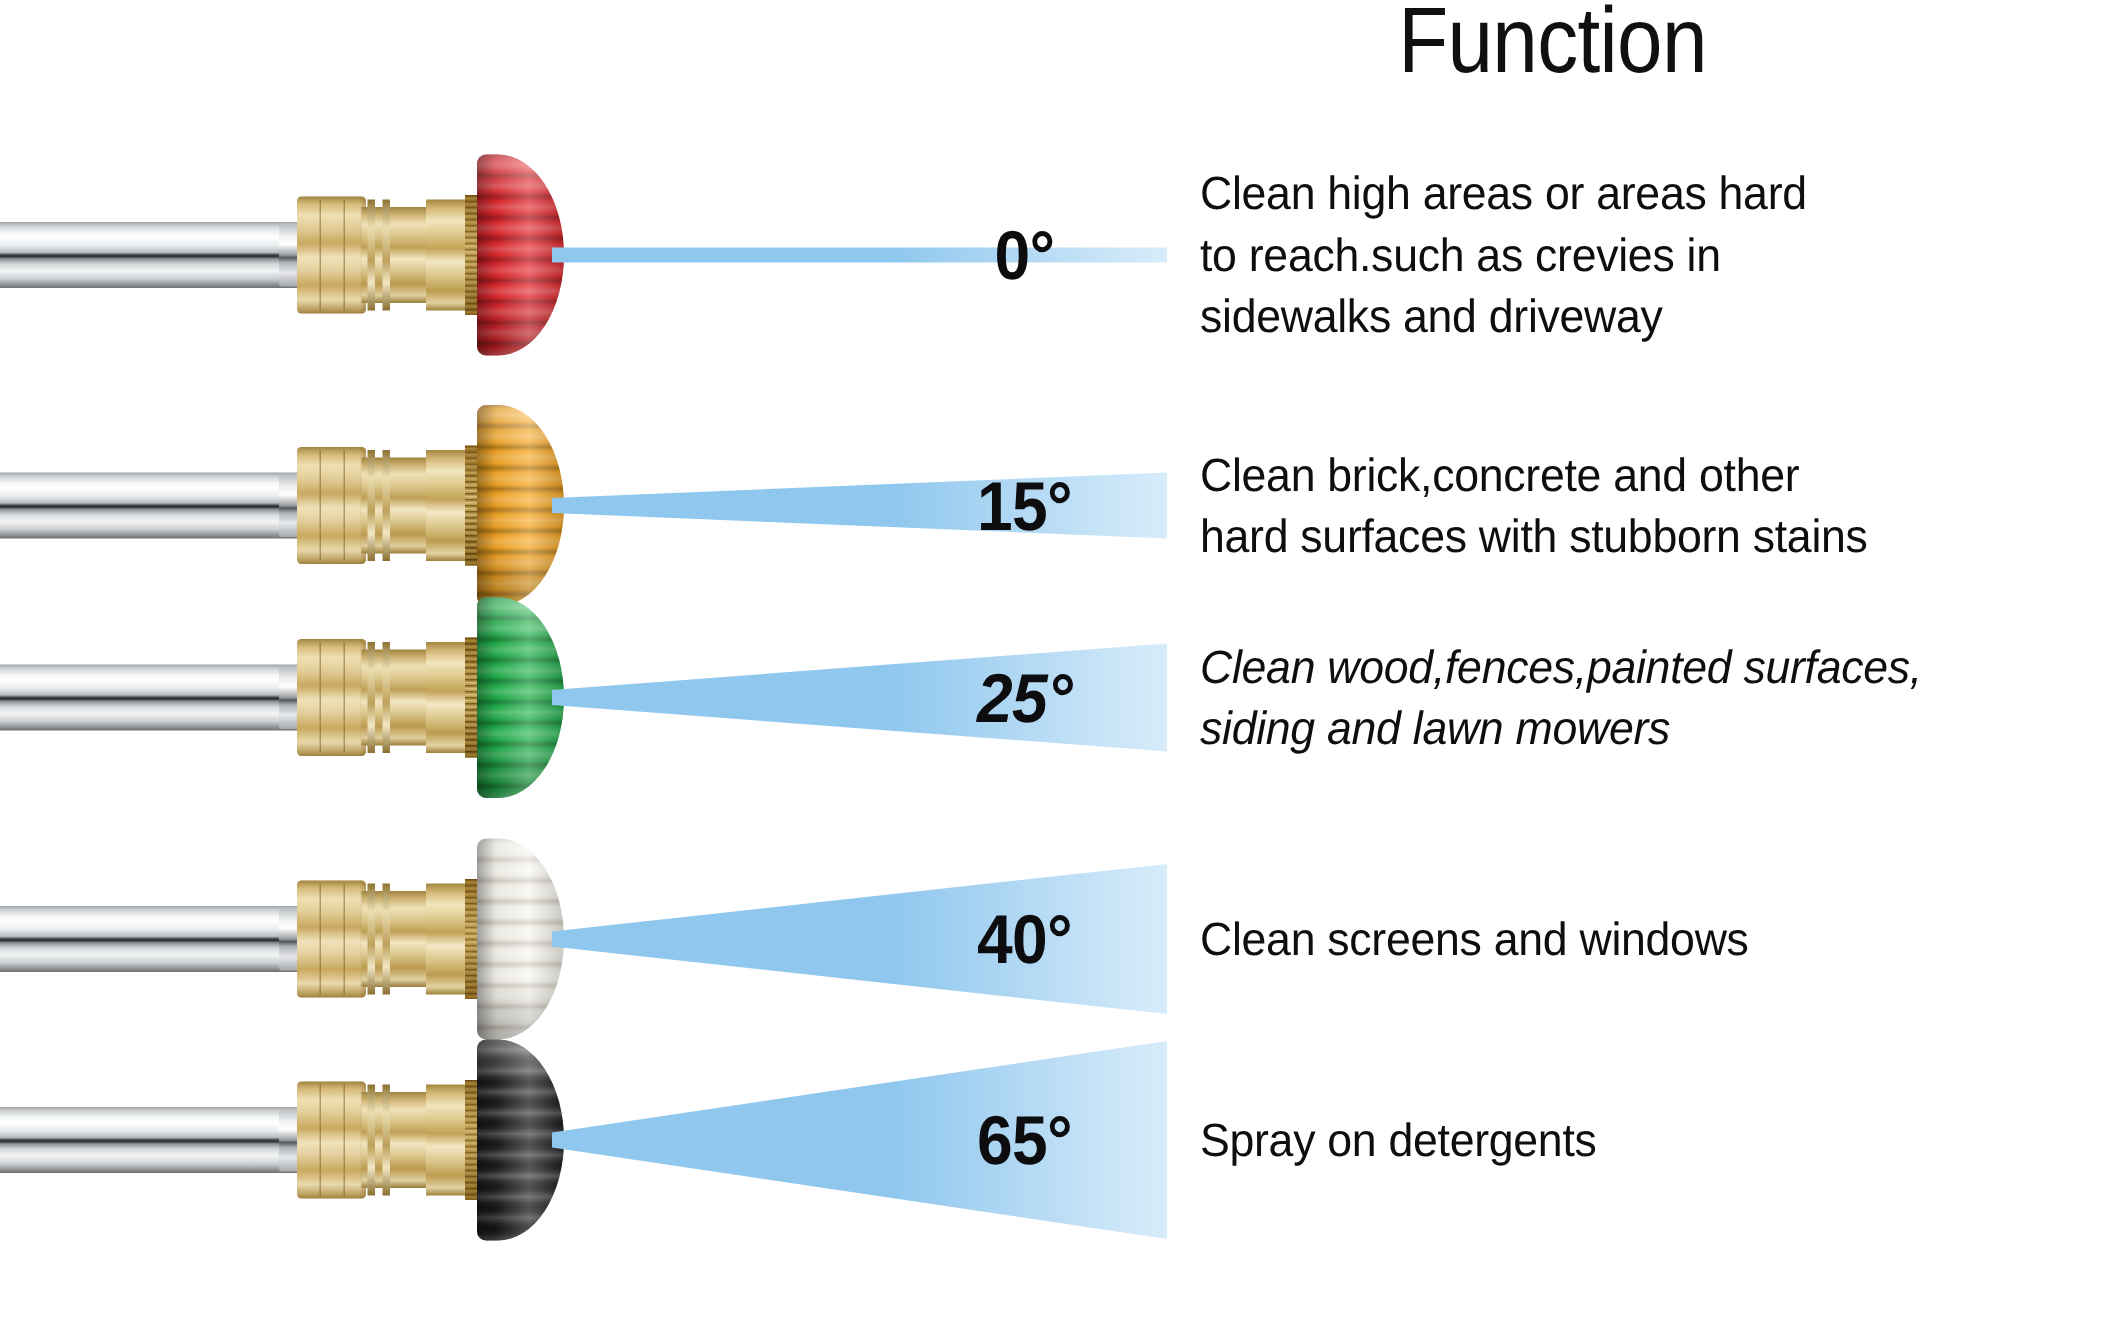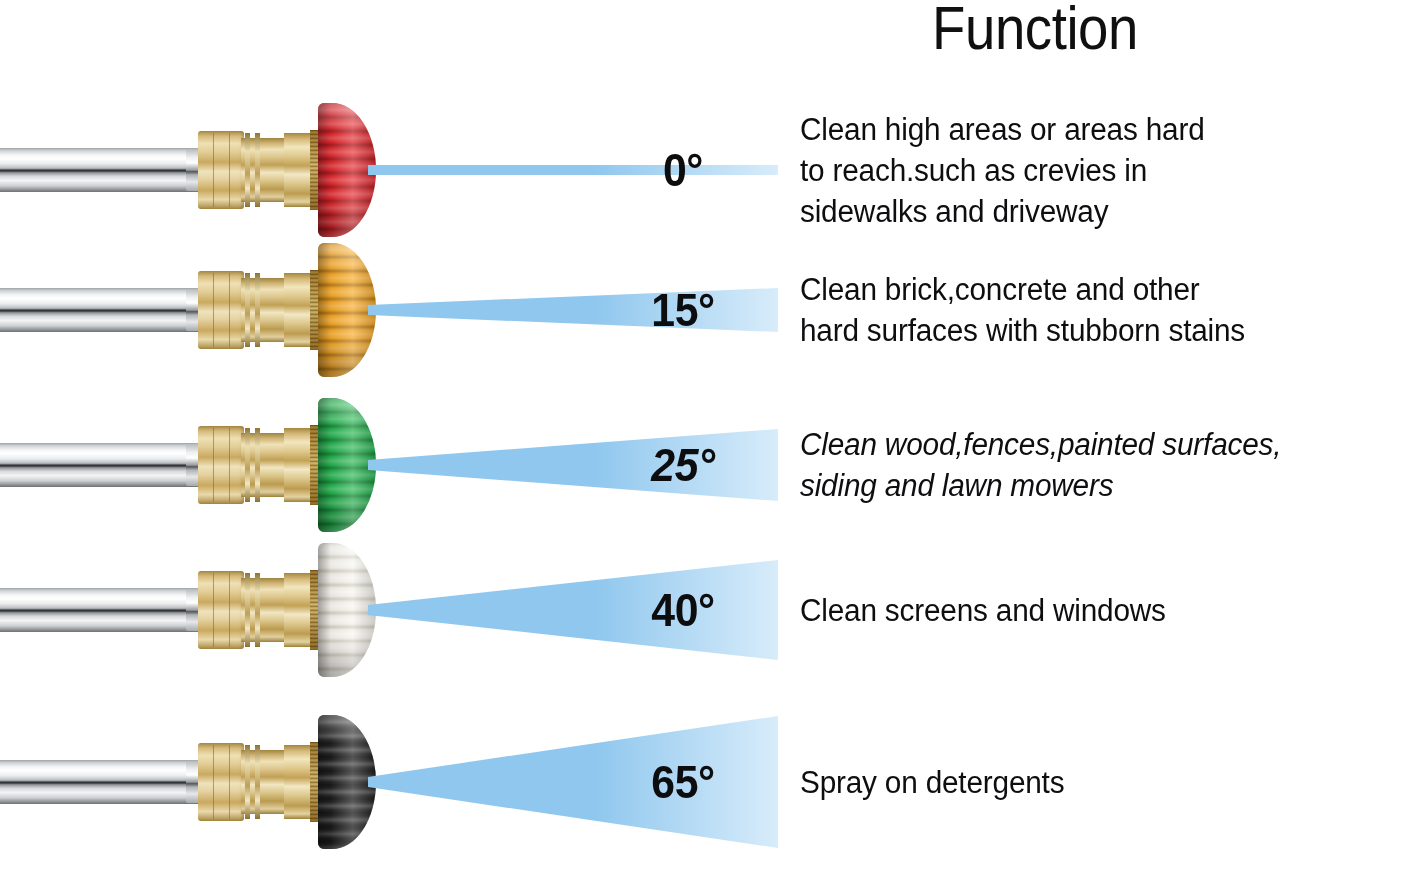--- a/index.html
+++ b/index.html
@@ -300,21 +300,21 @@
         </div>
 
     <div class="angle">0°</div>
 
     <div class="desc">
           <span>Clean high areas or areas hard</span>
           <span>to reach.such as crevies in</span>
           <span>sidewalks and driveway</span>
         </div>
   </div>
-      <div class="row" style="top: 235px;">
+      <div class="row" style="top: 262px;">
 
     <div class="lance"></div>
 
     <div class="brass brass-hex"></div>
     <div class="brass brass-mid">
       <div class="ring ring-a"></div>
       <div class="ring ring-b"></div>
     </div>
     <div class="brass brass-collar"></div>
     <div class="brass brass-knurl"></div>
@@ -374,21 +374,21 @@
           </svg>
         </div>
 
     <div class="angle">25°</div>
 
     <div class="desc">
           <span>Clean wood,fences,painted surfaces,</span>
           <span>siding and lawn mowers</span>
         </div>
   </div>
-      <div class="row" style="top: 535px;">
+      <div class="row" style="top: 551px;">
 
     <div class="lance"></div>
 
     <div class="brass brass-hex"></div>
     <div class="brass brass-mid">
       <div class="ring ring-a"></div>
       <div class="ring ring-b"></div>
     </div>
     <div class="brass brass-collar"></div>
     <div class="brass brass-knurl"></div>
@@ -410,21 +410,21 @@
             <polygon points="0,70 410,25 410,125 0,80" fill="url(#fg3)"></polygon>
           </svg>
         </div>
 
     <div class="angle">40°</div>
 
     <div class="desc">
           <span>Clean screens and windows</span>
         </div>
   </div>
-      <div class="row" style="top: 707px;">
+      <div class="row" style="top: 685px;">
 
     <div class="lance"></div>
 
     <div class="brass brass-hex"></div>
     <div class="brass brass-mid">
       <div class="ring ring-a"></div>
       <div class="ring ring-b"></div>
     </div>
     <div class="brass brass-collar"></div>
     <div class="brass brass-knurl"></div>

